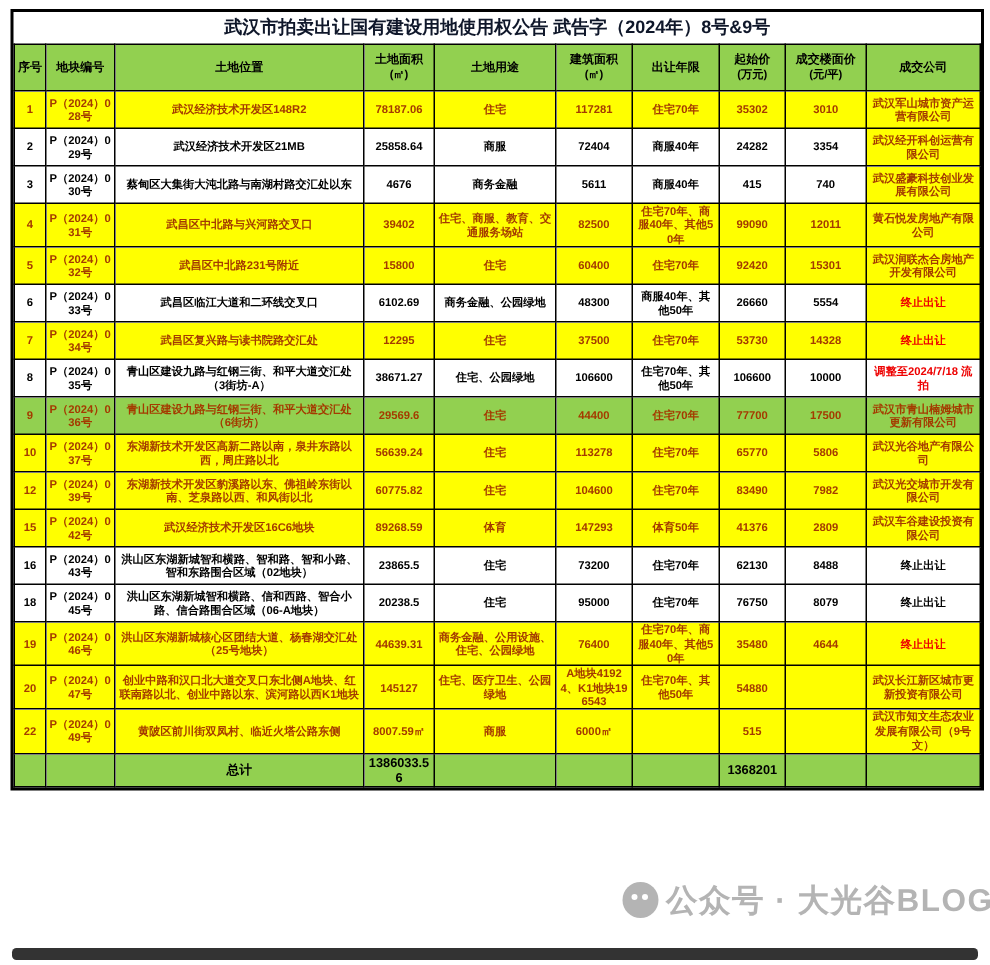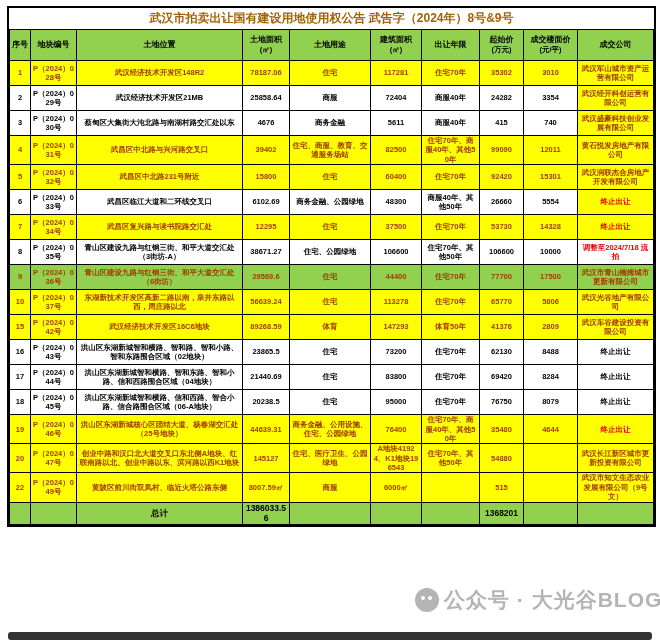--- a/index.html
+++ b/index.html
@@ -7,21 +7,21 @@
     width:660px;height:643px;position:relative;overflow:hidden;
     background:#ffffff;
     font-family:"Liberation Sans","DejaVu Sans",sans-serif;
   }
   .sheet{
     position:absolute;left:7px;top:6px;width:645px;
     border:2px solid #000;background:#fff;
   }
   .title{
     height:21px;line-height:21px;text-align:center;
-    font-size:12px;font-weight:bold;color:#a16207;
+    font-size:12px;font-weight:bold;color:#0f172a;
     white-space:nowrap;overflow:hidden;
   }
   table{border-collapse:collapse;table-layout:fixed;width:100%;}
   th,td{
     border:1px solid #000;text-align:center;vertical-align:middle;
     font-size:7.5px;line-height:1.25;padding:0 2px;font-weight:bold;
     word-break:break-all;overflow:hidden;
   }
   thead th{background:#92d050;color:#000;font-size:8px;height:30px;}
   thead th .unit{font-weight:bold;font-size:7.5px;}
@@ -226,20 +226,32 @@
           <td class="bg-yellow t-dark">东湖新技术开发区高新二路以南，泉井东路以西，周庄路以北</td>
           <td class="bg-yellow t-dark">56639.24</td>
           <td class="bg-yellow t-dark">住宅</td>
           <td class="bg-yellow t-dark">113278</td>
           <td class="bg-yellow t-dark">住宅70年</td>
           <td class="bg-yellow t-dark">65770</td>
           <td class="bg-yellow t-dark">5806</td>
           <td class="bg-yellow t-dark">武汉光谷地产有限公司</td>
         </tr>
         <tr>
+          <td class="bg-yellow t-dark">12</td>
+          <td class="bg-yellow t-dark">P（2024）039号</td>
+          <td class="bg-yellow t-dark">东湖新技术开发区豹溪路以东、佛祖岭东街以南、芝泉路以西、和风街以北</td>
+          <td class="bg-yellow t-dark">60775.82</td>
+          <td class="bg-yellow t-dark">住宅</td>
+          <td class="bg-yellow t-dark">104600</td>
+          <td class="bg-yellow t-dark">住宅70年</td>
+          <td class="bg-yellow t-dark">83490</td>
+          <td class="bg-yellow t-dark">7982</td>
+          <td class="bg-yellow t-dark">武汉光交城市开发有限公司</td>
+        </tr>
+        <tr>
           <td class="bg-yellow t-dark">15</td>
           <td class="bg-yellow t-dark">P（2024）042号</td>
           <td class="bg-yellow t-dark">武汉经济技术开发区16C6地块</td>
           <td class="bg-yellow t-dark">89268.59</td>
           <td class="bg-yellow t-dark">体育</td>
           <td class="bg-yellow t-dark">147293</td>
           <td class="bg-yellow t-dark">体育50年</td>
           <td class="bg-yellow t-dark">41376</td>
           <td class="bg-yellow t-dark">2809</td>
           <td class="bg-yellow t-dark">武汉车谷建设投资有限公司</td>
@@ -250,32 +262,20 @@
           <td class="bg-white t-black">洪山区东湖新城智和横路、智和路、智和小路、智和东路围合区域（02地块）</td>
           <td class="bg-white t-black">23865.5</td>
           <td class="bg-white t-black">住宅</td>
           <td class="bg-white t-black">73200</td>
           <td class="bg-white t-black">住宅70年</td>
           <td class="bg-white t-black">62130</td>
           <td class="bg-white t-black">8488</td>
           <td class="bg-white t-black">终止出让</td>
         </tr>
         <tr>
-          <td class="bg-white t-black">17</td>
-          <td class="bg-white t-black">P（2024）044号</td>
-          <td class="bg-white t-black">洪山区东湖新城智和横路、智和东路、智和小路、信和西路围合区域（04地块）</td>
-          <td class="bg-white t-black">21440.69</td>
-          <td class="bg-white t-black">住宅</td>
-          <td class="bg-white t-black">83800</td>
-          <td class="bg-white t-black">住宅70年</td>
-          <td class="bg-white t-black">69420</td>
-          <td class="bg-white t-black">8284</td>
-          <td class="bg-white t-black">终止出让</td>
-        </tr>
-        <tr>
           <td class="bg-white t-black">18</td>
           <td class="bg-white t-black">P（2024）045号</td>
           <td class="bg-white t-black">洪山区东湖新城智和横路、信和西路、智合小路、信合路围合区域（06-A地块）</td>
           <td class="bg-white t-black">20238.5</td>
           <td class="bg-white t-black">住宅</td>
           <td class="bg-white t-black">95000</td>
           <td class="bg-white t-black">住宅70年</td>
           <td class="bg-white t-black">76750</td>
           <td class="bg-white t-black">8079</td>
           <td class="bg-white t-black">终止出让</td>

